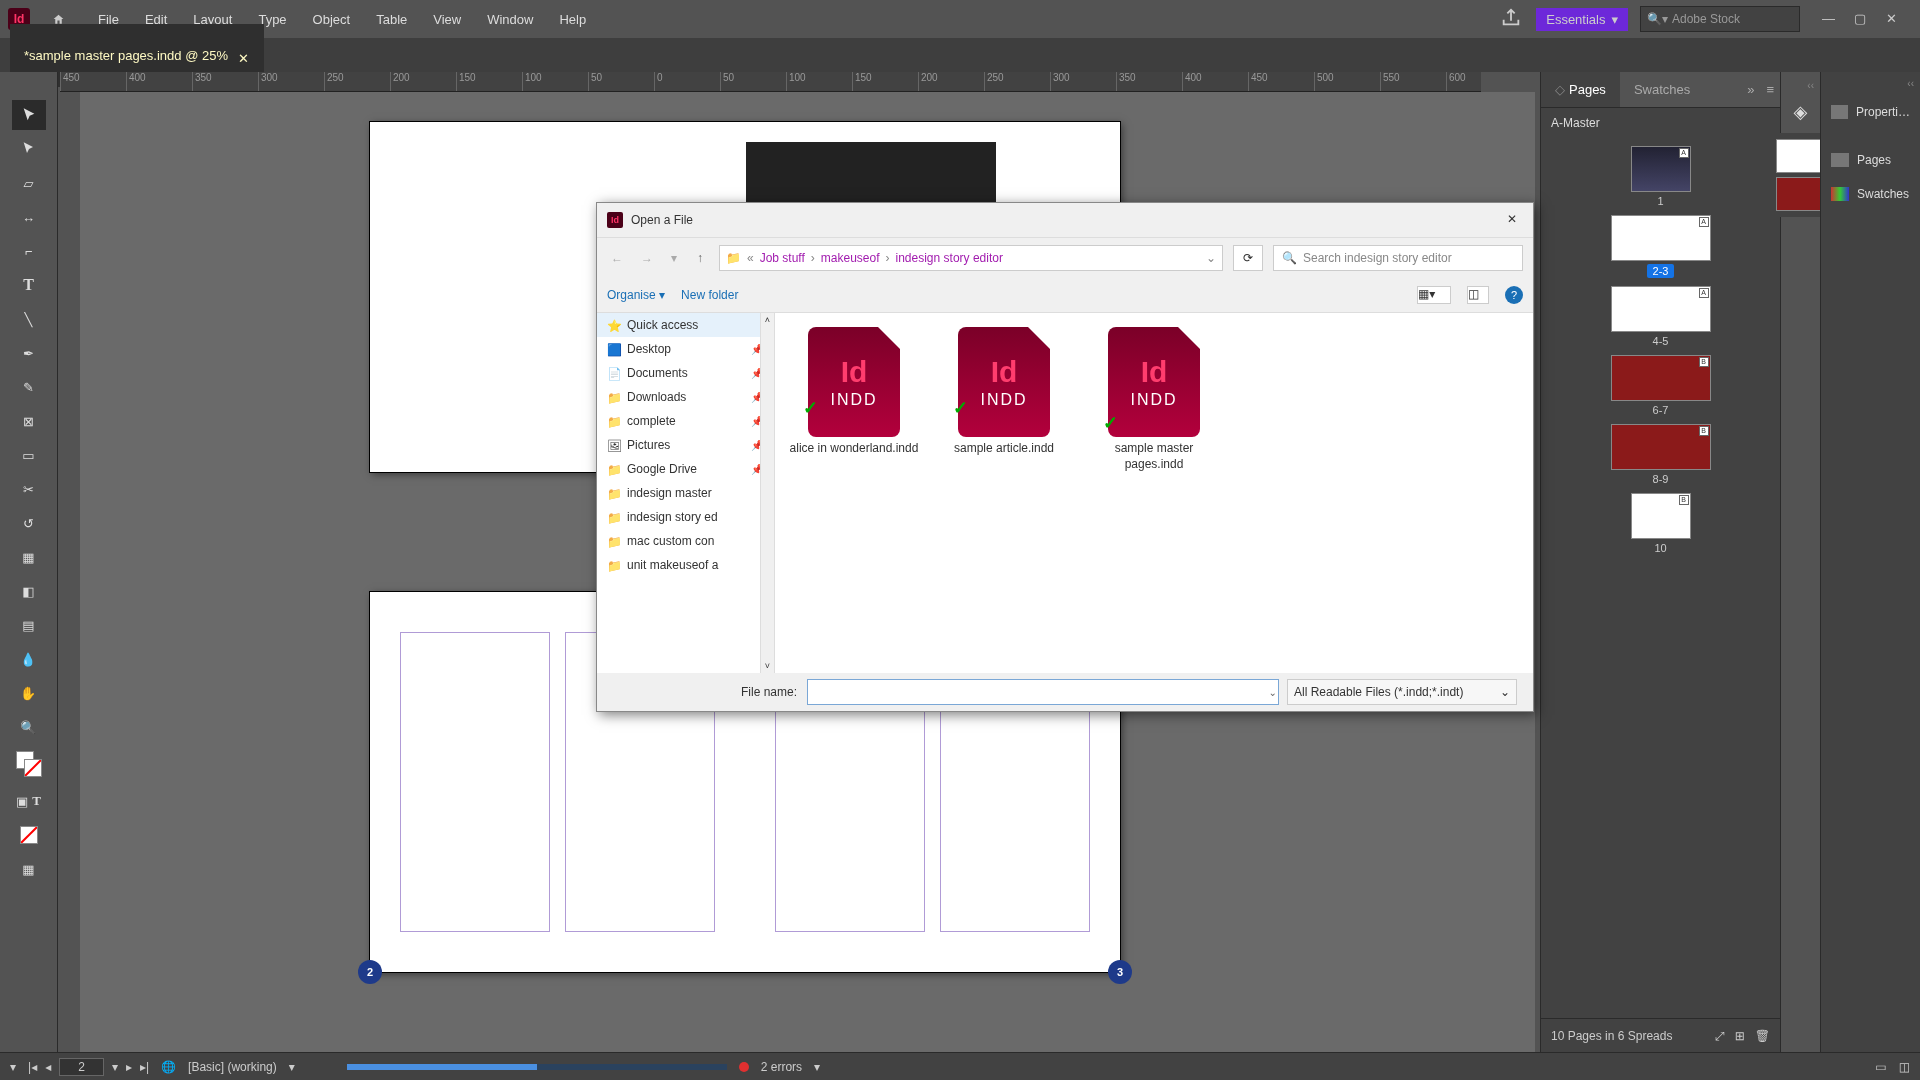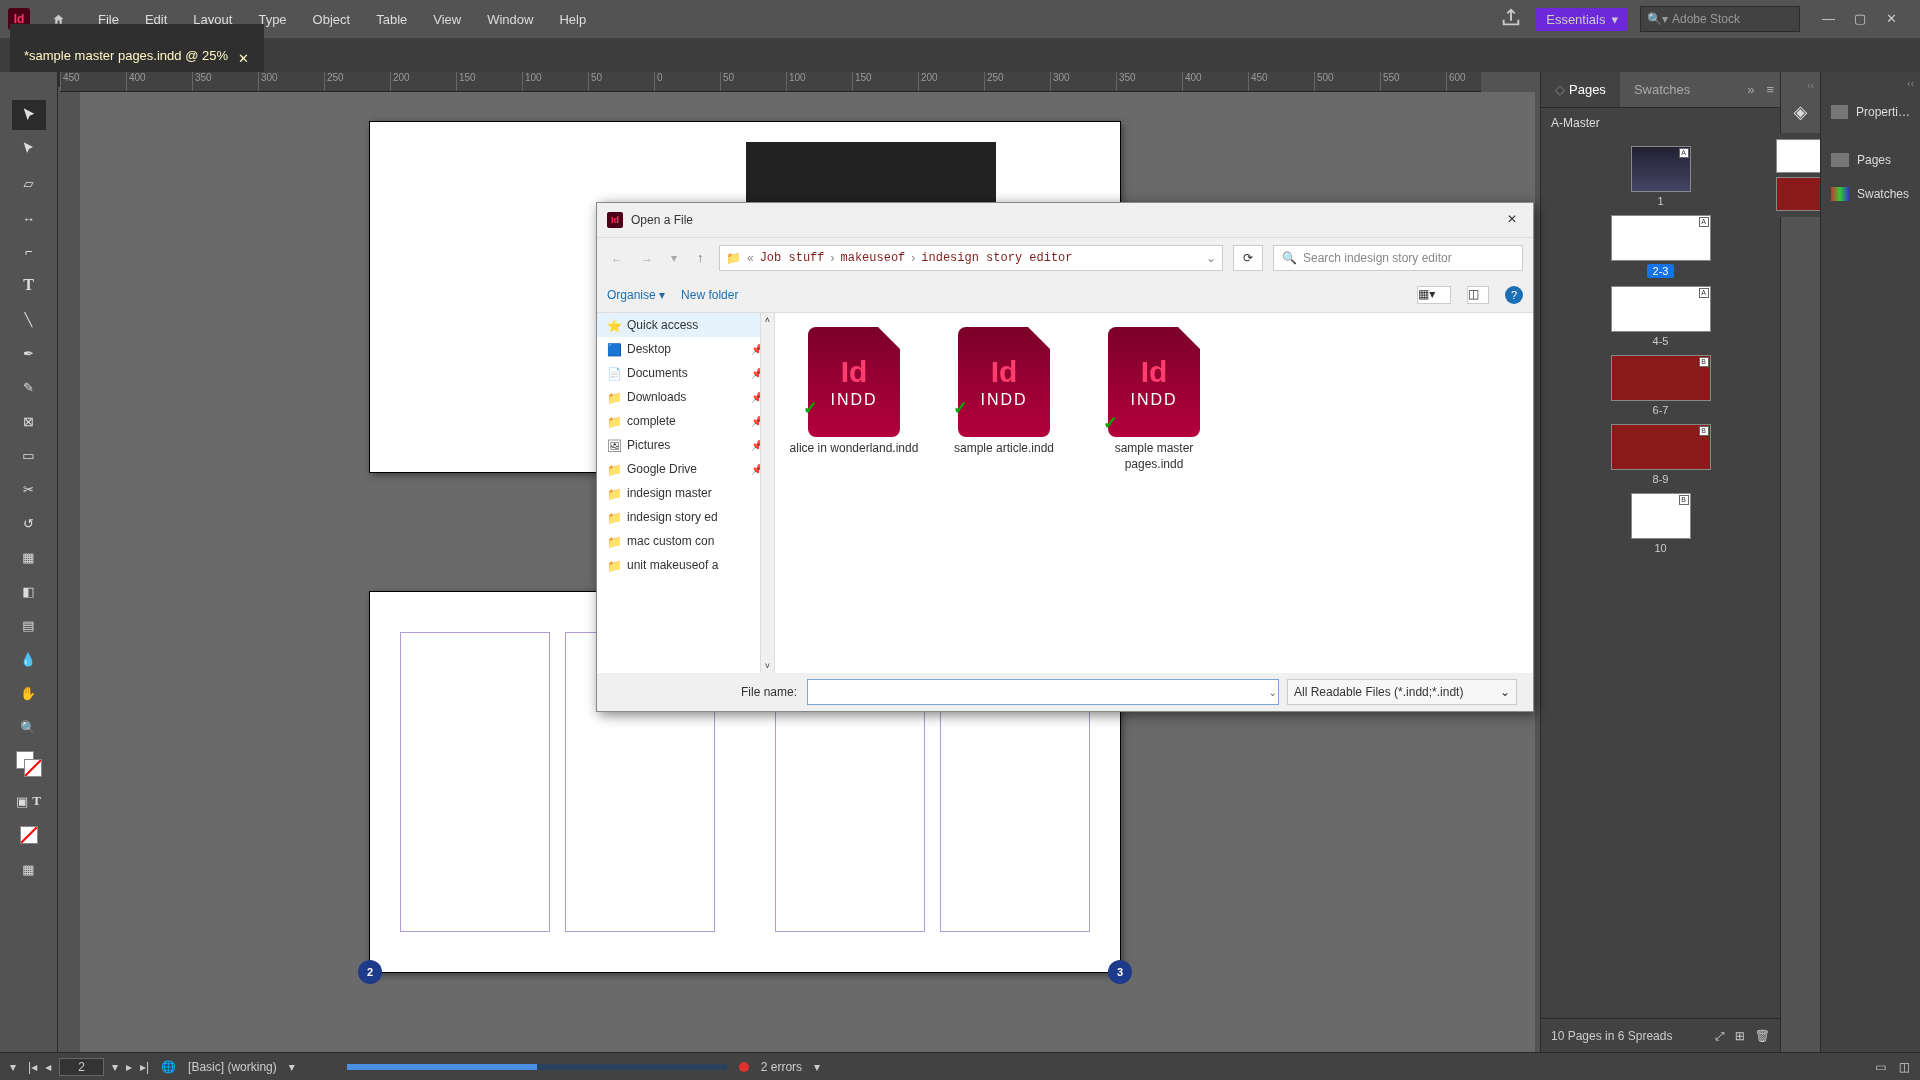--- a/index.html
+++ b/index.html
@@ -77,21 +77,21 @@
 
 
 .dialog { position: absolute; top: 202px; left: 596px; width: 938px; background: #f0f0f0; border: 1px solid #888; box-shadow: 3px 3px 12px rgba(0,0,0,.5); color: #333; font-size: 12px; }
 .dlg-title { height: 34px; display: flex; align-items: center; padding: 0 10px; gap: 8px; }
 .dlg-title .id-ic { width: 16px; height: 16px; background: #4b0018; border-radius: 2px; color: #ff3366; font-size: 9px; font-weight: bold; display: flex; align-items: center; justify-content: center; }
 .dlg-close { margin-left: auto; width: 16px; height: 16px; }
 .dlg-nav { height: 40px; display: flex; align-items: center; padding: 0 10px; gap: 10px; border-top: 1px solid #ddd; }
 .dlg-nav .arrow { color: #aaa; padding: 0 4px; }
 .dlg-nav .up { color: #666; padding: 0 6px; }
 .crumb-box { flex: 1; height: 26px; border: 1px solid #ccc; background: #fff; display: flex; align-items: center; padding: 0 6px; gap: 6px; }
-.crumb { color: #7f1d1d; font-family: Liberation Mono, monospace; }
+.crumb { color: #a21caf; }
 .crumb-sep { color: #888; }
 .refresh-btn { width: 30px; height: 26px; border: 1px solid #ccc; background: #fff; display:flex; align-items:center; justify-content:center; }
 .dlg-search { width: 250px; height: 26px; border: 1px solid #ccc; background: #fff; display: flex; align-items: center; padding: 0 8px; color: #888; gap:6px; }
 .dlg-toolbar { height: 36px; display: flex; align-items: center; padding: 0 10px; gap: 16px; border-bottom: 1px solid #ddd; }
 .dlg-toolbar .link { color: #1a6fb5; cursor: pointer; }
 .dlg-toolbar .spacer { flex: 1; }
 .dlg-toolbar .vbtn { width: 22px; height: 18px; border: 1px solid #ccc; background: #fff; }
 .dlg-toolbar .help { width: 18px; height: 18px; border-radius: 50%; background: #1a6fb5; color: #fff; font-size: 11px; text-align: center; line-height: 18px; }
 .dlg-body { display: flex; height: 360px; }
 .dlg-tree { width: 178px; border-right: 1px solid #ddd; background: #fff; overflow: hidden; position: relative; }

